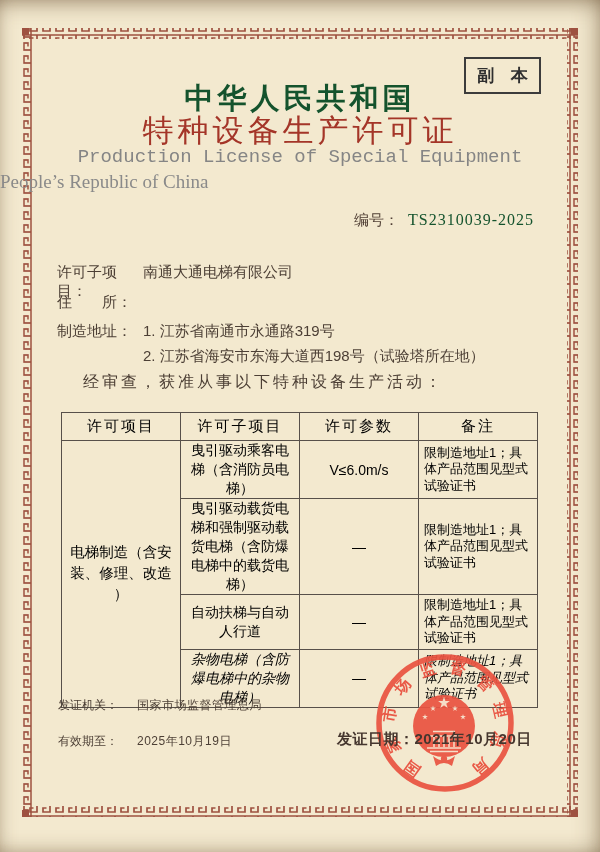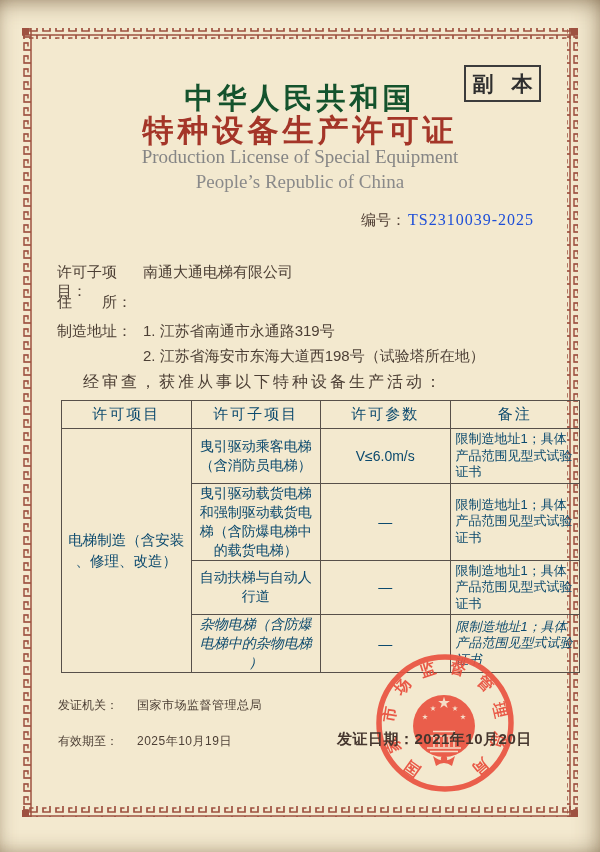--- a/index.html
+++ b/index.html
@@ -4,42 +4,42 @@
 <style>
   html,body{margin:0;padding:0;}
   body{width:600px;height:852px;position:relative;overflow:hidden;
        font-family:"Liberation Sans","DejaVu Sans",sans-serif;}
   .page{position:absolute;inset:0;background:#f3e9cf;
         box-shadow:inset 0 16px 22px -14px rgba(95,70,40,.55),
                    inset 0 -14px 20px -14px rgba(95,70,40,.40),
                    inset -18px 0 24px -16px rgba(95,70,40,.45),
                    inset 14px 0 20px -16px rgba(95,70,40,.30);}
   .border-svg{position:absolute;left:0;top:0;}
-  .copy-box{position:absolute;left:464px;top:65px;width:73px;height:33px;
+  .copy-box{position:absolute;left:464px;top:57px;width:73px;height:33px;
             border:2px solid #3c3c3c;display:flex;align-items:center;justify-content:center;
-            font-size:21px;font-weight:bold;color:#2f2f2f;letter-spacing:6px;text-indent:6px;}
+            font-size:17px;font-weight:bold;color:#2f2f2f;letter-spacing:6px;text-indent:6px;}
   .title-cn1{position:absolute;left:0;right:0;top:79px;text-align:center;
              font-size:29px;font-weight:bold;color:#14532d;letter-spacing:4px;
              font-family:"Liberation Serif","DejaVu Serif",serif;}
   .title-cn2{position:absolute;left:0;right:0;top:110px;text-align:center;
-             font-size:31px;font-weight:bold;color:#a43528;letter-spacing:4px;
+             font-size:31px;font-weight:normal;color:#a43528;letter-spacing:4px;
              font-family:"Liberation Serif","DejaVu Serif",serif;}
   .title-en1{position:absolute;left:0;right:0;top:146px;text-align:center;
-             font-size:19px;color:#858585;font-family:Liberation Serif, serif;}
-  .title-en2{position:absolute;left:0;right:0;top:171px;text-align:center;
+             font-size:19px;color:#858585;font-family:Liberation Mono, monospace;}
+  .title-en2{position:absolute;left:0;right:0;top:171px;text-align:left;
              font-size:19px;color:#8a8a8a;font-family:"Liberation Serif","DejaVu Serif",serif;}
   .license-no{position:absolute;right:66px;top:211px;font-size:15px;color:#50403
   5;display:flex;align-items:baseline;color:#503f35;}
-  .license-no .num{margin-left:2px;font-family:"Liberation Serif","DejaVu Serif",serif;
-                   font-size:16px;letter-spacing:1px;color:#1d4ed8;}
+  .license-no .num{margin-left:9px;font-family:"Liberation Serif","DejaVu Serif",serif;
+                   font-size:16px;letter-spacing:1px;color:#14532d;}
   .field-row{position:absolute;left:57px;display:flex;font-size:15px;color:#4c3f35;}
   .field-row .lbl{width:86px;flex:0 0 86px;}
   .note-line{position:absolute;left:83px;top:372px;font-size:16px;letter-spacing:3px;color:#4c3f35;}
-  table.lic{position:absolute;left:61px;top:400px;border-collapse:collapse;table-layout:fixed;
-            width:519px;color:#0c4a6e;}
+  table.lic{position:absolute;left:61px;top:412px;border-collapse:collapse;table-layout:fixed;
+            width:477px;color:#000000;}
   table.lic td,table.lic th{border:1px solid #57504a;vertical-align:middle;
             word-break:break-all;line-break:anywhere;}
   table.lic{border:1.5px solid #57504a;}
   th.h{font-size:15px;font-weight:normal;letter-spacing:2px;height:25px;text-align:center;}
   td.project{width:124px;font-size:14.5px;text-align:center;padding:0 3px;line-height:21px;}
   td.sub{width:159px;font-size:14px;text-align:center;padding:0 7px;line-height:19px;}
   td.param{width:62px;font-size:14px;text-align:center;padding:0 2px;line-height:18px;}
   td.remark{width:132px;font-size:13px;text-align:left;padding:2px 6px 2px 5px;line-height:16.5px;}
   tr.r1{height:51px;} tr.r2{height:54px;} tr.r3{height:53px;} tr.r4{height:52px;font-style:italic;}
   .footer-row{position:absolute;left:58px;display:flex;font-size:12px;color:#4c3f35;letter-spacing:.5px;align-items:flex-end;}

